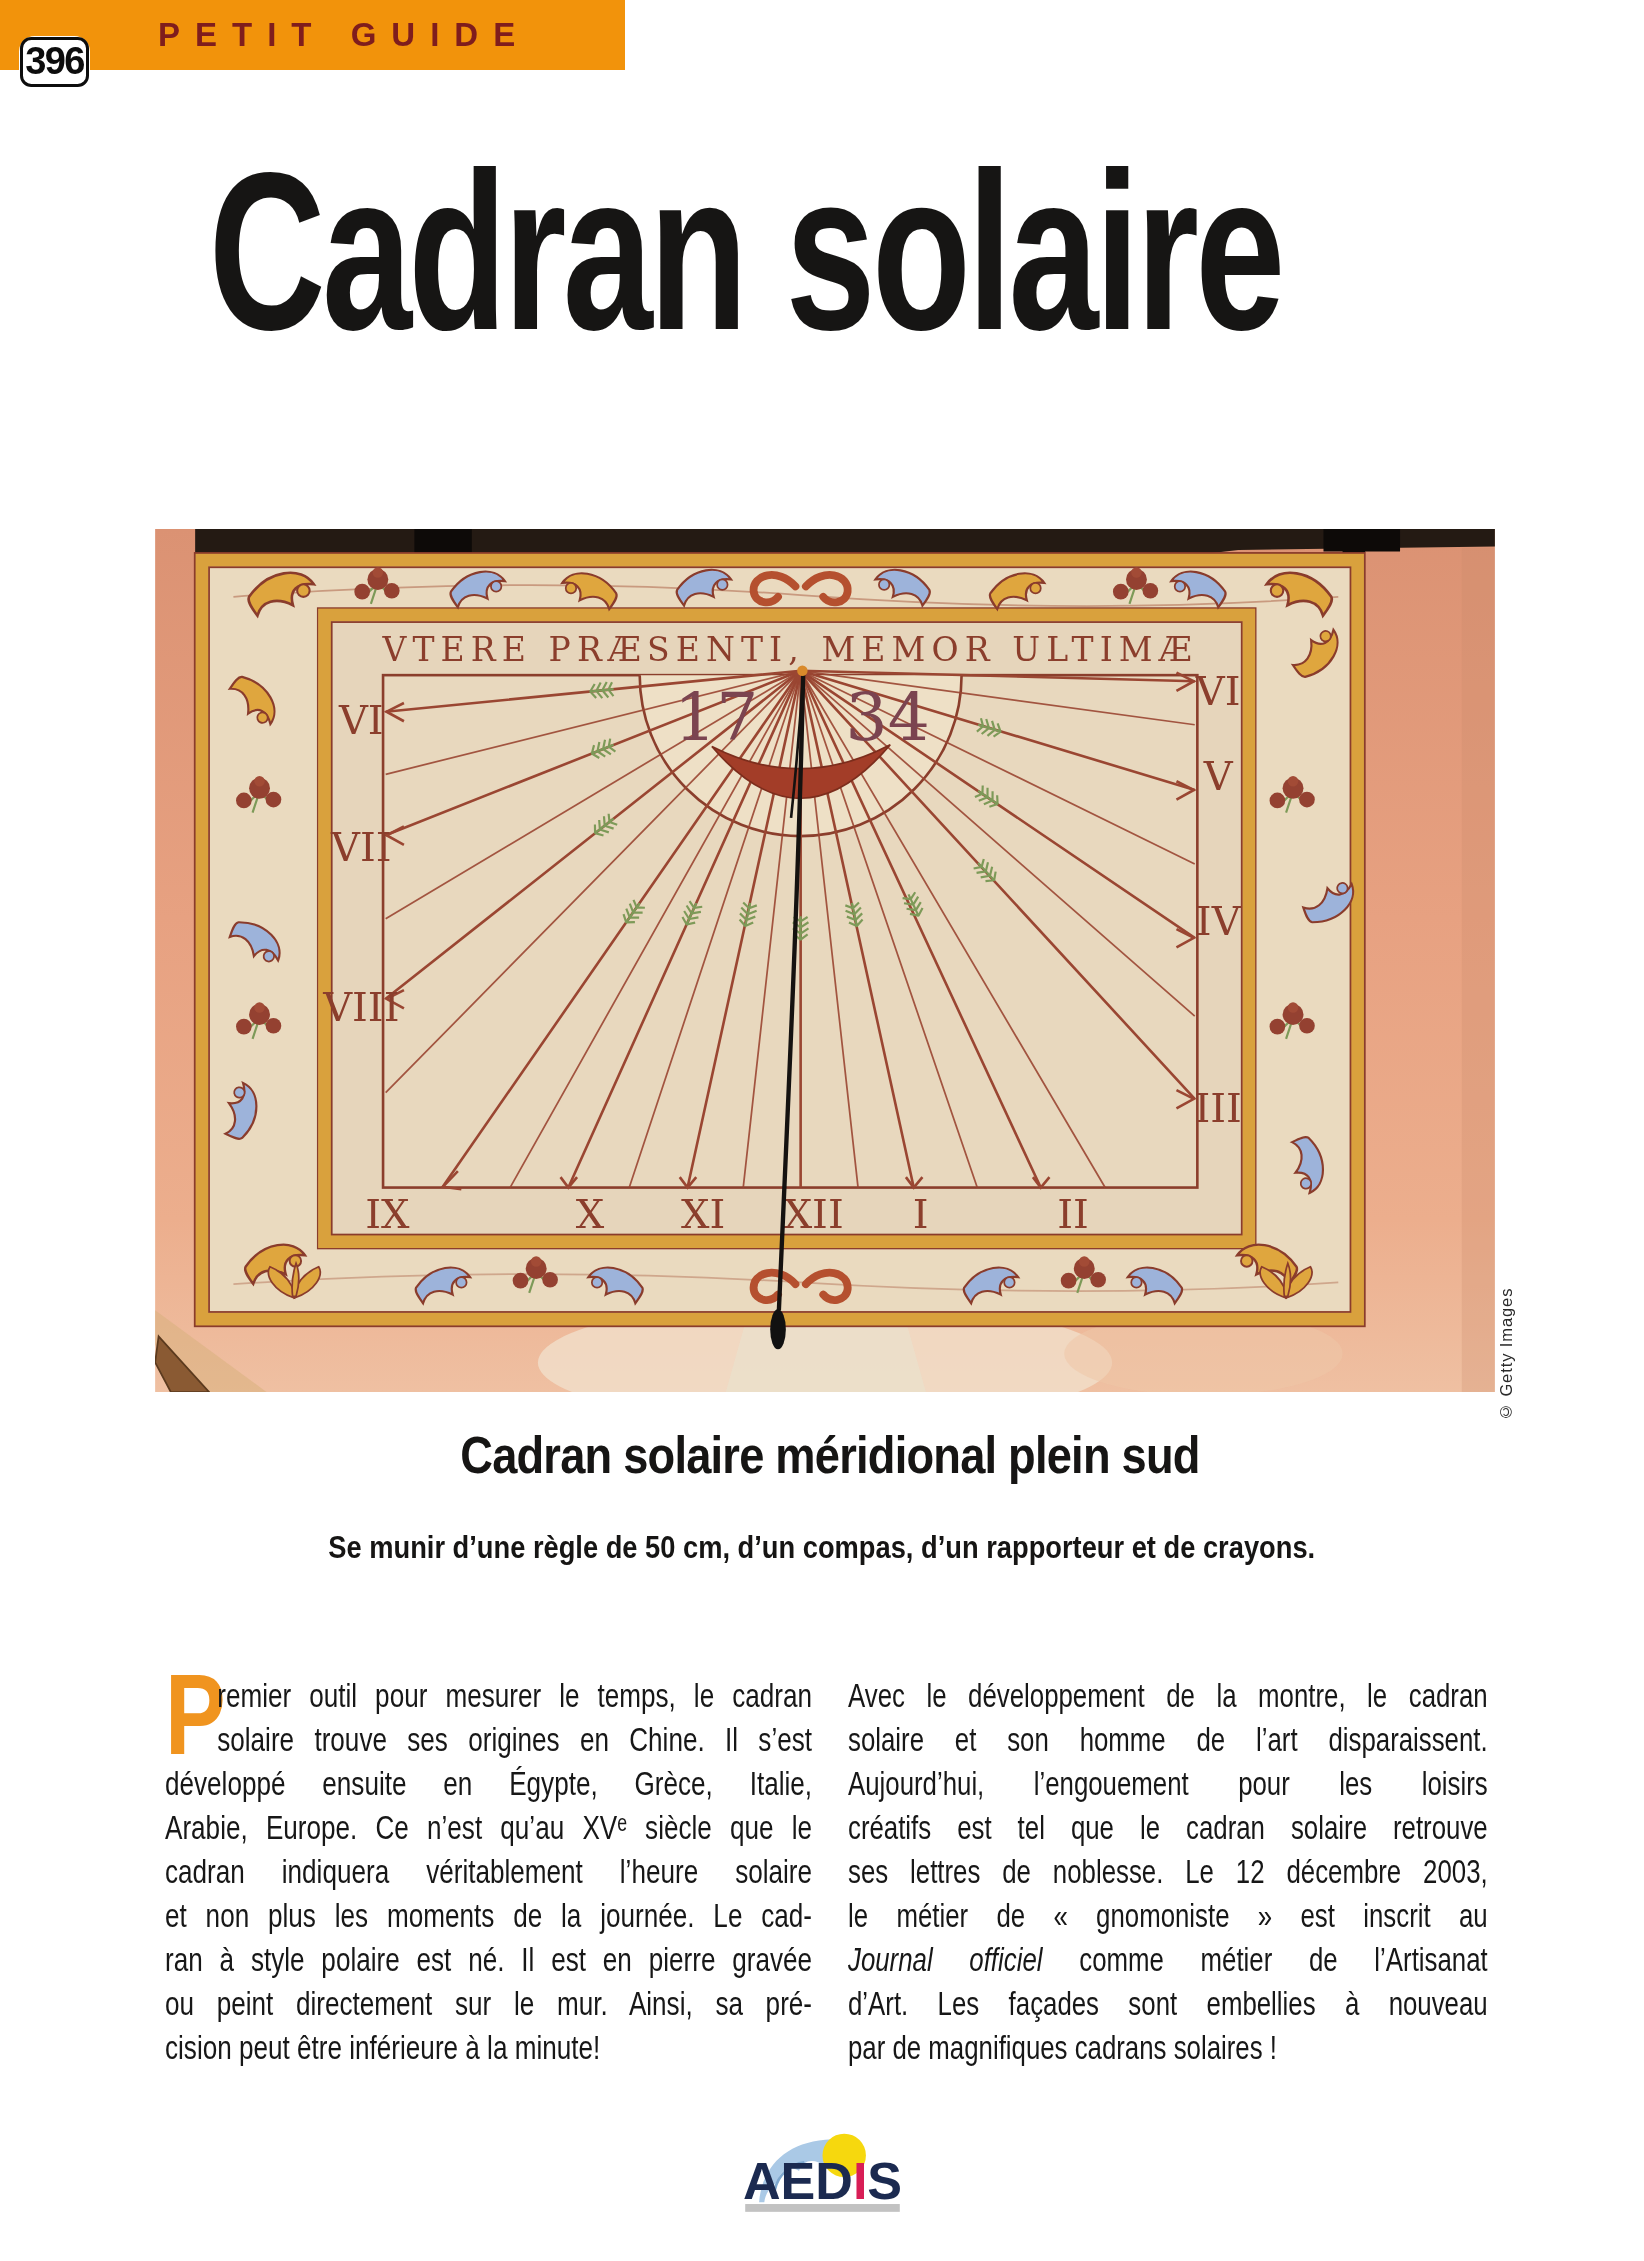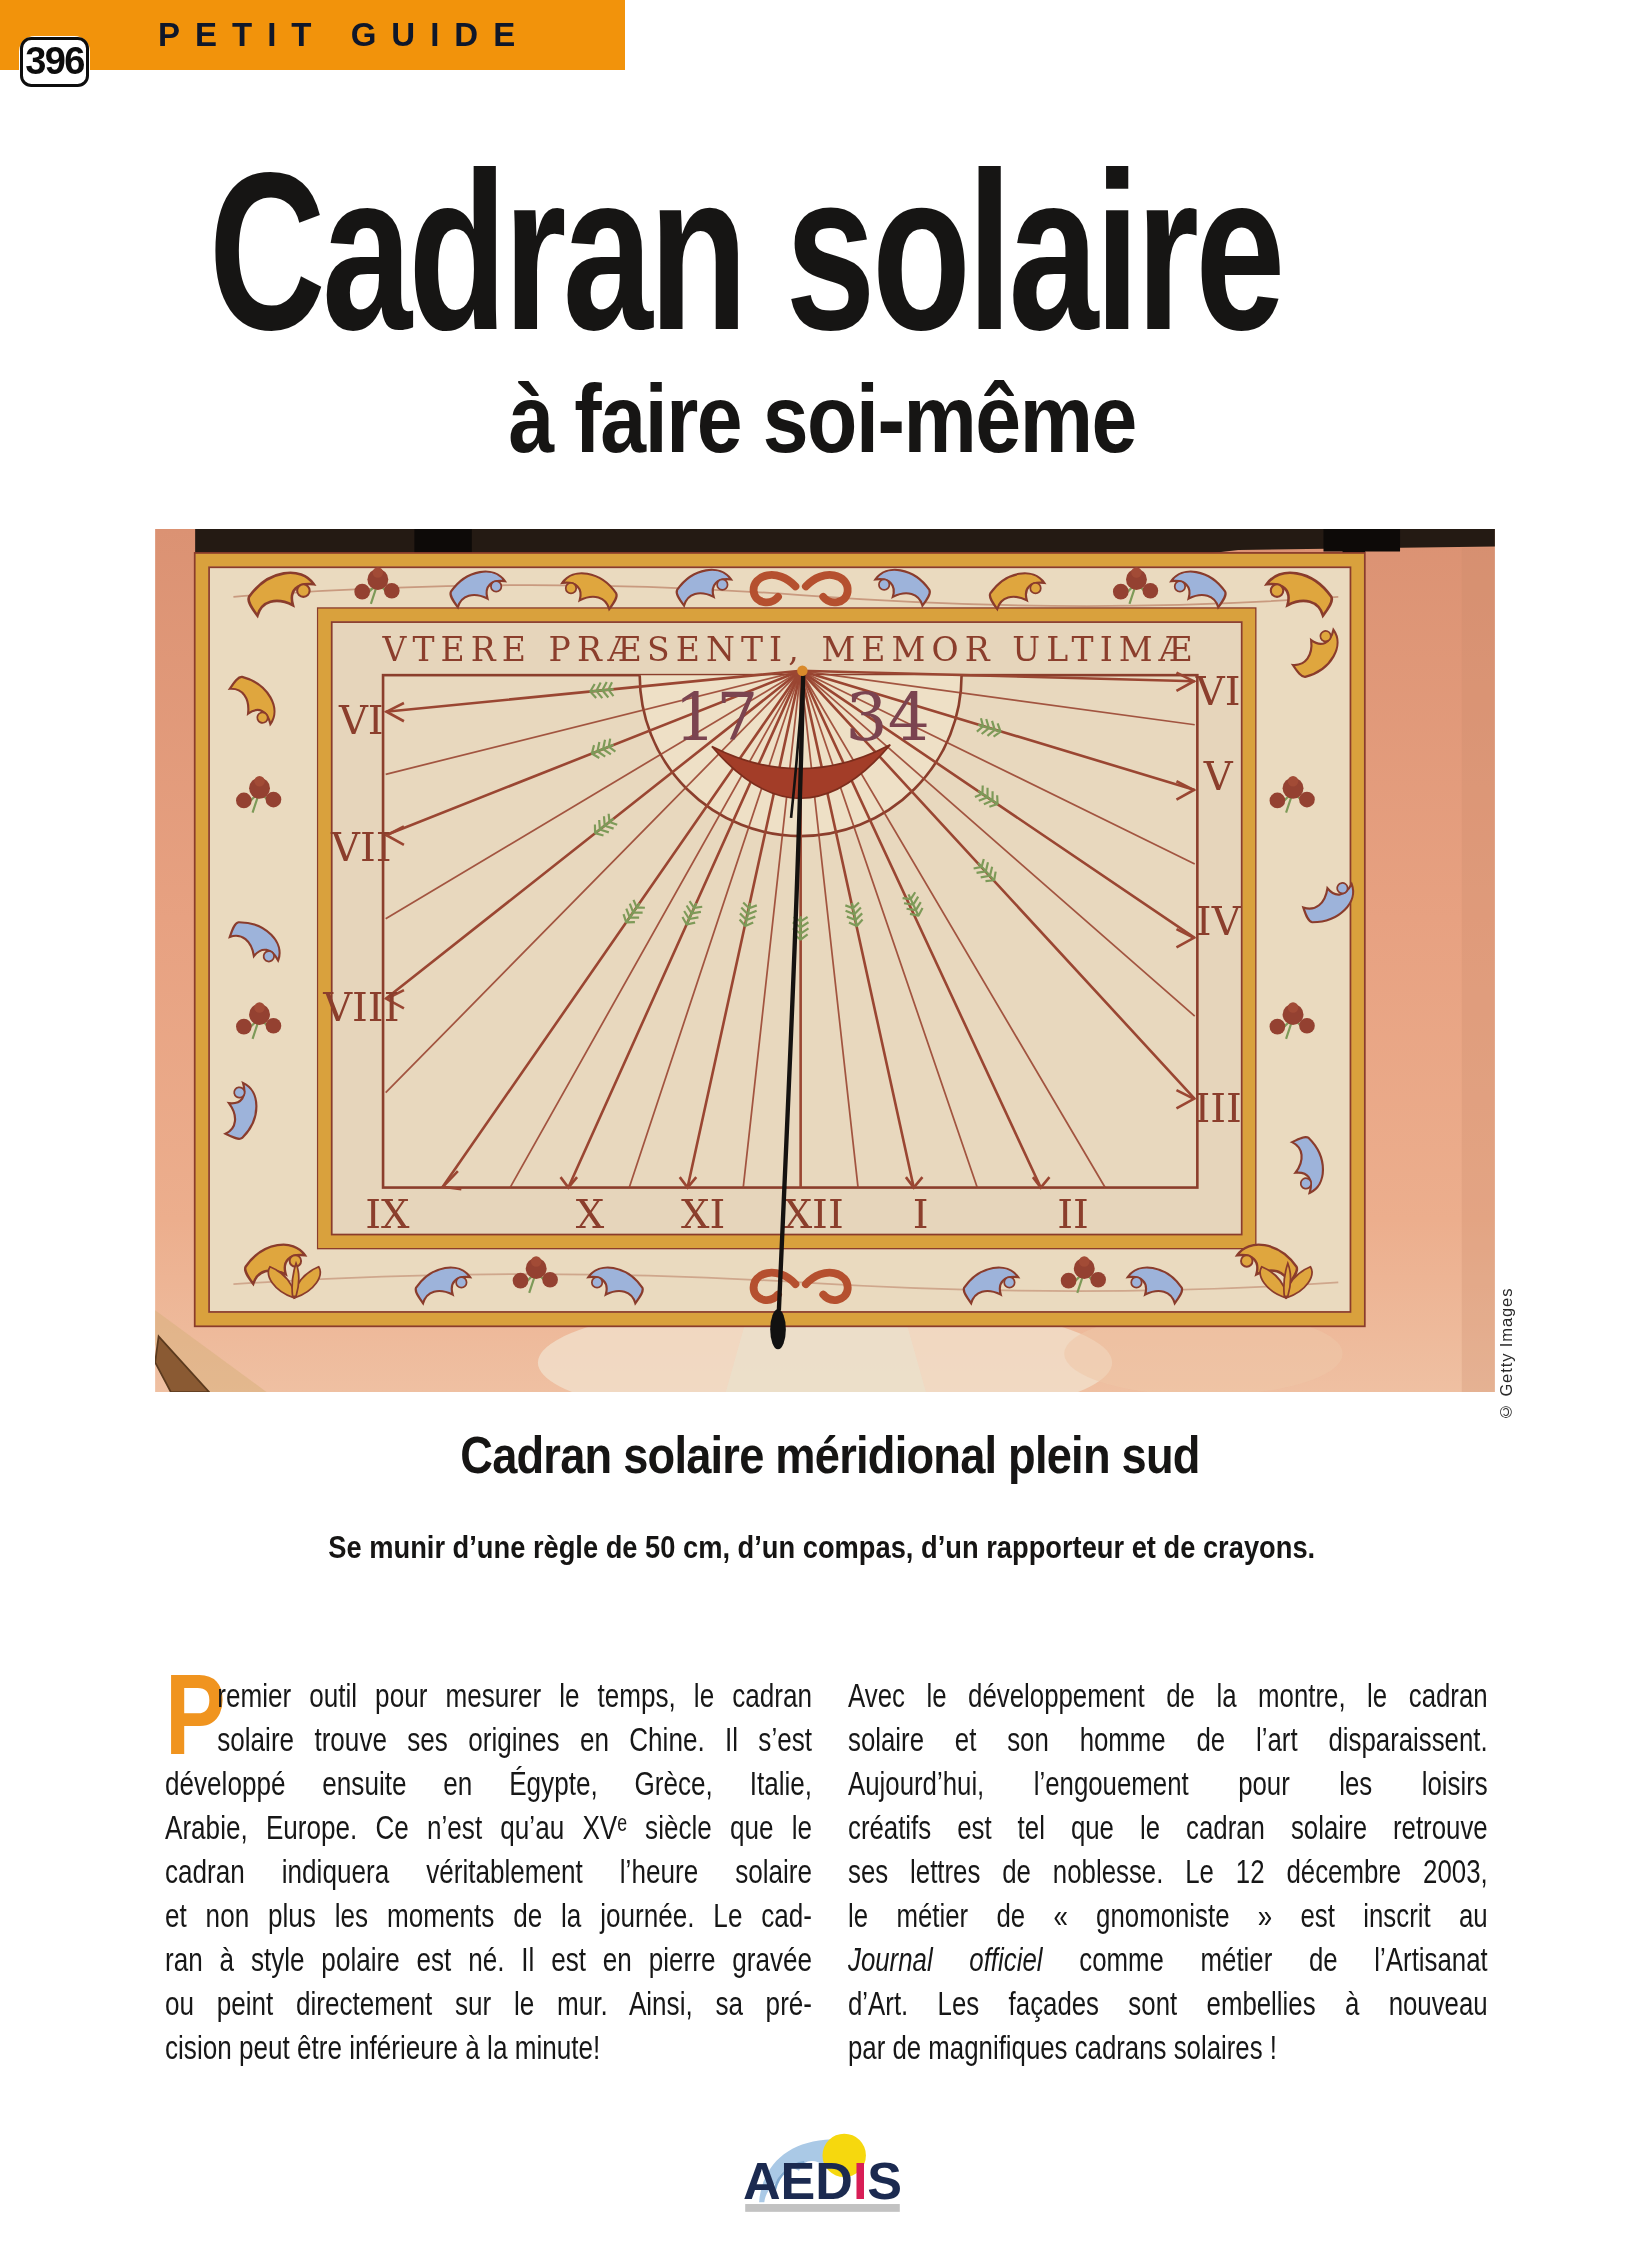--- a/index.html
+++ b/index.html
@@ -6,21 +6,21 @@
   .page{position:relative;width:1644px;height:2261px;background:#ffffff;overflow:hidden;
         font-family:"Liberation Sans","DejaVu Sans",sans-serif;}
   
   .topbar{position:absolute;left:0;top:0;width:625px;height:70px;background:#F2930B;}
   .badge{position:absolute;left:19px;top:7.8px;width:71px;height:52px;background:#fff;border-radius:15.7px;
          display:flex;align-items:center;justify-content:center;margin-top:28px;}
   .badge-inner{width:63px;height:44px;border:3.5px solid #0d0d0d;border-radius:11.3px;background:#fff;
          display:flex;align-items:center;justify-content:center;font-weight:700;font-size:38px;color:#0d0d0d;
          letter-spacing:-1.7px;}
   .series{position:absolute;left:158px;top:0;height:70px;display:flex;align-items:center;
-          color:#0f172a;font-weight:700;font-size:33px;letter-spacing:15px;}
+          color:#7f1d1d;font-weight:700;font-size:33px;letter-spacing:15px;}
   
   .title-wrap{position:absolute;left:0;top:139px;width:1444px;text-align:center;line-height:1;}
   .title-main{display:inline-block;font-size:225px;font-weight:700;color:#161514;letter-spacing:-5.2px;
           transform:scaleX(0.72);transform-origin:center top;white-space:nowrap;}
   .subtitle-wrap{position:absolute;left:0;top:370px;width:1644px;text-align:center;line-height:1;}
   .title-sub{display:inline-block;font-size:97px;font-weight:700;color:#161514;letter-spacing:-1.7px;
           transform:scaleX(0.85);transform-origin:center top;white-space:nowrap;}
   
   .photo{position:absolute;left:155px;top:529px;width:1340px;height:863px;}
   .credit{position:absolute;left:1497px;top:1238px;height:183px;width:22.6px;
@@ -51,23 +51,20 @@
 
   <div class="topbar">
     <div class="badge">
       <div class="badge-inner">396</div>
     </div>
     <div class="series">PETIT GUIDE</div>
   </div>
 
   <div class="title-wrap">
     <span class="title-main">Cadran solaire</span>
-  </div>
-  <div class="subtitle-wrap">
-    <span class="title-sub">à faire soi-même</span>
   </div>
 
   <svg class="photo" viewBox="0 0 1540 992">
     <defs>
       <linearGradient id="wallG" x1="0" y1="0" x2="0" y2="1">
         <stop offset="0" stop-color="#db9273"></stop>
           <stop offset="0.45" stop-color="#e7a181"></stop>
         <stop offset="0.8" stop-color="#ecae8d"></stop>
           <stop offset="1" stop-color="#efc0a2"></stop>
       </linearGradient>

